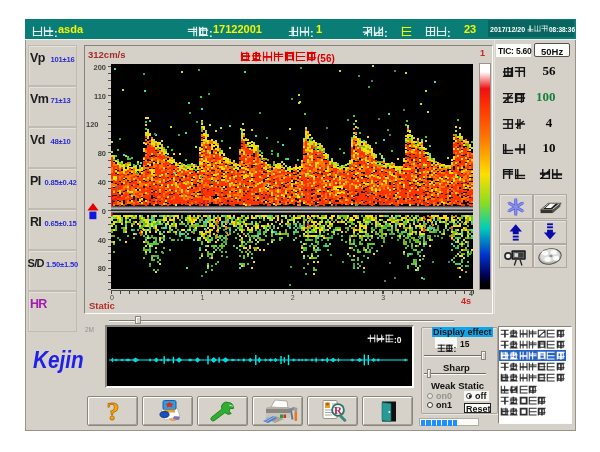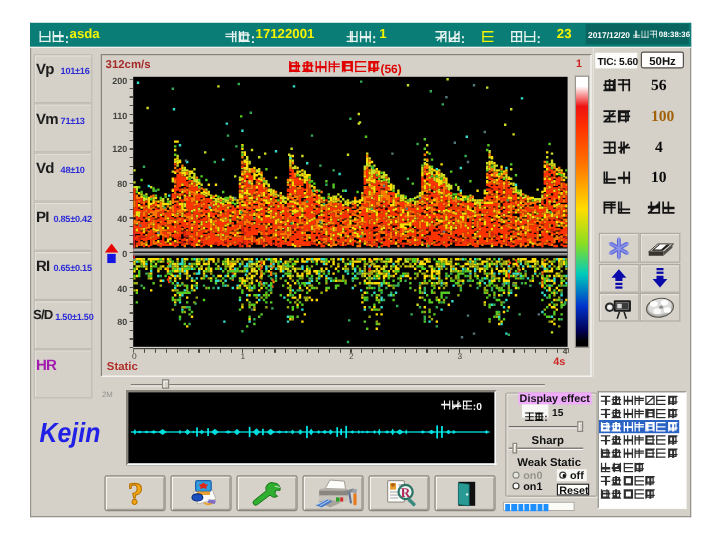--- a/index.html
+++ b/index.html
@@ -96,21 +96,21 @@
       <path d="M227 110h2M237 154h2M283 7h2M278 71h2M273 217h2M215 64h2M278 199h2M283 214h2M155 121h2M187 164h2M43 70h2M307 173h2M84 101h2M292 46h2M20 130h2M208 91h2M98 194h2M258 129h2M337 198h2M260 17h2M5 124h2M238 101h2M267 55h2M316 173h2M356 186h2" stroke="#577" stroke-width="2" fill="none"></path>
       <rect x="0" y="126" width="1.6" height="26" fill="#d22"></rect>
       <rect x="0" y="142.6" width="362" height="6.2" fill="#b2b2b2"></rect>
       <rect x="0" y="142.6" width="362" height="0.8" fill="#555"></rect>
       <rect x="0" y="145.5" width="362" height="1.4" fill="#1a1a1a"></rect>
       <rect x="0" y="148" width="362" height="0.8" fill="#666"></rect>
     </svg>
   </div>
 <div style="position:absolute;left:0px;top:62.8px;white-space:nowrap;left:86px;width:20px;text-align:right;font:bold 7.5px 'Liberation Sans';color:#44443f">200</div>
 <div style="position:absolute;left:0px;top:91.6px;white-space:nowrap;left:86px;width:20px;text-align:right;font:bold 7.5px 'Liberation Sans';color:#44443f">110</div>
-<div style="position:absolute;left:0px;top:120.4px;white-space:nowrap;left:86px;width:20px;text-align:right;font:bold 7.5px 'Liberation Sans';color:#44443f">120</div>
+<div style="position:absolute;left:0px;top:120.4px;white-space:nowrap;left:86px;width:20px;font:bold 7.5px 'Liberation Sans';color:#44443f">120</div>
 <div style="position:absolute;left:0px;top:149.2px;white-space:nowrap;left:86px;width:20px;text-align:right;font:bold 7.5px 'Liberation Sans';color:#44443f">80</div>
 <div style="position:absolute;left:0px;top:178.0px;white-space:nowrap;left:86px;width:20px;text-align:right;font:bold 7.5px 'Liberation Sans';color:#44443f">40</div>
 <div style="position:absolute;left:0px;top:206.8px;white-space:nowrap;left:86px;width:20px;text-align:right;font:bold 7.5px 'Liberation Sans';color:#44443f">0</div>
 <div style="position:absolute;left:0px;top:235.6px;white-space:nowrap;left:86px;width:20px;text-align:right;font:bold 7.5px 'Liberation Sans';color:#44443f">40</div>
 <div style="position:absolute;left:0px;top:264.4px;white-space:nowrap;left:86px;width:20px;text-align:right;font:bold 7.5px 'Liberation Sans';color:#44443f">80</div>
 <div style="position:absolute;left:107.5px;top:66px;width:3.5px;height:224px;background:repeating-linear-gradient(to bottom,#55554f 0,#55554f 1px,transparent 1px,transparent 7.2px)"></div>
 <div style="position:absolute;left:479px;top:63px;width:12px;height:227px;background:linear-gradient(to bottom,#fff 0%,#fff 3.5%,#e11 11%,#f30 19%,#f70 33%,#fd0 49%,#8d2 62%,#0cb 73%,#03c 85%,#005 94%,#000 98%);border:1px solid #98948c"></div>
 <svg width="12" height="17" viewBox="0 0 12 17" style="position:absolute;left:86.5px;top:202.5px">
     <path d="M6 0L11.6 7.5H0.4Z" fill="#e80000"></path>
     <rect x="2.4" y="8.6" width="7" height="7.6" fill="#1414e0"></rect>
@@ -228,21 +228,21 @@
       <text x="30" y="17" text-anchor="middle" font-family="Liberation Serif" font-size="11" font-weight="bold" fill="#b02858">R</text>
       <rect x="33.5" y="17.5" width="3" height="8" rx="1.2" fill="#3a8a80" transform="rotate(-45 35 21.5)"></rect>
     </svg></div>
 <div style="position:absolute;left:362px;top:396px;width:51px;height:29.5px;background:#d6d2ca;border:1px solid #8a867e;border-radius:2px;box-shadow:inset 1px 1px 0 #fefefc,inset -1px -1px 0 #a5a199"><svg width="51" height="29" viewBox="0 0 51 29">
       <rect x="19" y="4.5" width="14" height="20" fill="#101010"></rect>
       <path d="M19 5.5l9 1v18l-9-1z" fill="#2a9a94"></path>
       <path d="M19 5.5l9 1v18l-9-1z" fill="none" stroke="#0c6a66" stroke-width="0.6"></path>
       <circle cx="26.3" cy="15" r="1" fill="#e8f8f6"></circle>
     </svg></div>
 <div style="position:absolute;left:421px;top:327px;width:76.5px;height:87px;border:1px solid #a8a49c;box-shadow:inset 1px 1px 0 #e8e5df,1px 1px 0 #e8e5df;border-radius:2px"></div>
-<div style="position:absolute;left:432px;top:326.5px;white-space:nowrap;background:#f0abfc;padding:0 1px;font:bold 9px 'Liberation Sans';color:#111">Display effect</div>
+<div style="position:absolute;left:432px;top:326.5px;white-space:nowrap;background:#0ea5e9;padding:0 1px;font:bold 9px 'Liberation Sans';color:#111">Display effect</div>
 <div style="position:absolute;left:435px;top:337px;width:22px;height:10.5px;background:#f8f8f6"></div>
 <div style="position:absolute;left:436.5px;top:338px;white-space:nowrap;"><svg width="8.5" height="8.5" viewBox="0 0 16 16" style="display:inline-block;vertical-align:baseline">
       <path d="M1.2 2.2H14.8M1.2 8H14.8M1.2 13.8H14.8M8 1.2V14.8" stroke="#111" stroke-width="1.8" fill="none"></path>
     </svg><svg width="8.5" height="8.5" viewBox="0 0 16 16" style="display:inline-block;vertical-align:baseline">
       <path d="M1.2 2.2H14.8M1.2 8H14.8M1.2 13.8H14.8M8 1.2V14.8M3.5 3.5H12.5V12.5H3.5Z" stroke="#111" stroke-width="1.8" fill="none"></path>
     </svg><span style="font:bold 8.5px 'Liberation Sans';color:#111">:</span></div>
 <div style="position:absolute;left:460px;top:338.5px;white-space:nowrap;font:bold 8.5px 'Liberation Sans';color:#111">15</div>
 <div style="position:absolute;left:423.5px;top:354.8px;width:62.5px;height:1.2px;background:#6e6a64;box-shadow:0 1px 0 #fcfcfa"></div>
 <div style="position:absolute;left:481px;top:351px;width:4.5px;height:8.5px;background:#d6d2ca;border:1px solid #8a867e;box-shadow:inset 1px 1px 0 #fdfdfb"></div>
 <div style="position:absolute;left:443px;top:361.5px;white-space:nowrap;font:bold 9.5px 'Liberation Sans';color:#111">Sharp</div>
@@ -444,21 +444,21 @@
       <path d="M1.2 8H14.8M1.2 13.8H14.8M8 1.2V14.8M13.8 1.2V14.8M3.5 3.5H12.5V12.5H3.5Z" stroke="#141414" stroke-width="1.9" fill="none"></path>
     </svg><svg width="12" height="12" viewBox="0 0 16 16" style="display:inline-block;vertical-align:baseline">
       <path d="M13.8 1.2V14.8M1.2 2.2H14.8M1.2 7H14.8M7 1.2V14.8" stroke="#141414" stroke-width="1.9" fill="none"></path>
     </svg></div>
 <div style="position:absolute;left:0px;top:63px;white-space:nowrap;left:536px;width:26px;text-align:center;font:bold 13px 'Liberation Serif';color:#0a0a0a">56</div>
 <div style="position:absolute;left:502px;top:89.5px;white-space:nowrap;"><svg width="12" height="12" viewBox="0 0 16 16" style="display:inline-block;vertical-align:baseline">
       <path d="M1.2 2.2H14.8M1.2 8H14.8M1.2 13.8H14.8M8 1.2V14.8M3 13L13 4" stroke="#141414" stroke-width="1.9" fill="none"></path>
     </svg><svg width="12" height="12" viewBox="0 0 16 16" style="display:inline-block;vertical-align:baseline">
       <path d="M2.2 1.2V14.8M1.2 2.2H14.8M1.2 8H14.8M10 1.2V14.8M3.5 3.5H12.5V12.5H3.5Z" stroke="#141414" stroke-width="1.9" fill="none"></path>
     </svg></div>
-<div style="position:absolute;left:0px;top:89px;white-space:nowrap;left:536px;width:26px;text-align:right;font:bold 13px 'Liberation Serif';color:#a16207">100</div>
+<div style="position:absolute;left:0px;top:89px;white-space:nowrap;left:536px;width:26px;text-align:left;font:bold 13px 'Liberation Serif';color:#15803d">100</div>
 <div style="position:absolute;left:502px;top:115.5px;white-space:nowrap;"><svg width="12" height="12" viewBox="0 0 16 16" style="display:inline-block;vertical-align:baseline">
       <path d="M1.2 2.2H14.8M1.2 8H14.8M1.2 13.8H14.8M8 1.2V14.8M13.8 1.2V14.8" stroke="#141414" stroke-width="1.9" fill="none"></path>
     </svg><svg width="12" height="12" viewBox="0 0 16 16" style="display:inline-block;vertical-align:baseline">
       <path d="M1.2 8H14.8M8 1.2V14.8M1.2 8H14.8M5 1.2V14.8M3 13L13 4" stroke="#141414" stroke-width="1.9" fill="none"></path>
     </svg></div>
 <div style="position:absolute;left:0px;top:115px;white-space:nowrap;left:536px;width:26px;text-align:center;font:bold 13px 'Liberation Serif';color:#0a0a0a">4</div>
 <div style="position:absolute;left:502px;top:140.5px;white-space:nowrap;"><svg width="12" height="12" viewBox="0 0 16 16" style="display:inline-block;vertical-align:baseline">
       <path d="M1.2 13.8H14.8M2.2 1.2V14.8M1.2 10H14.8M5 1.2V14.8" stroke="#141414" stroke-width="1.9" fill="none"></path>
     </svg><svg width="12" height="12" viewBox="0 0 16 16" style="display:inline-block;vertical-align:baseline">
       <path d="M13.8 1.2V14.8M1.2 8H14.8M1.2 9H14.8M8 1.2V14.8" stroke="#141414" stroke-width="1.9" fill="none"></path>

